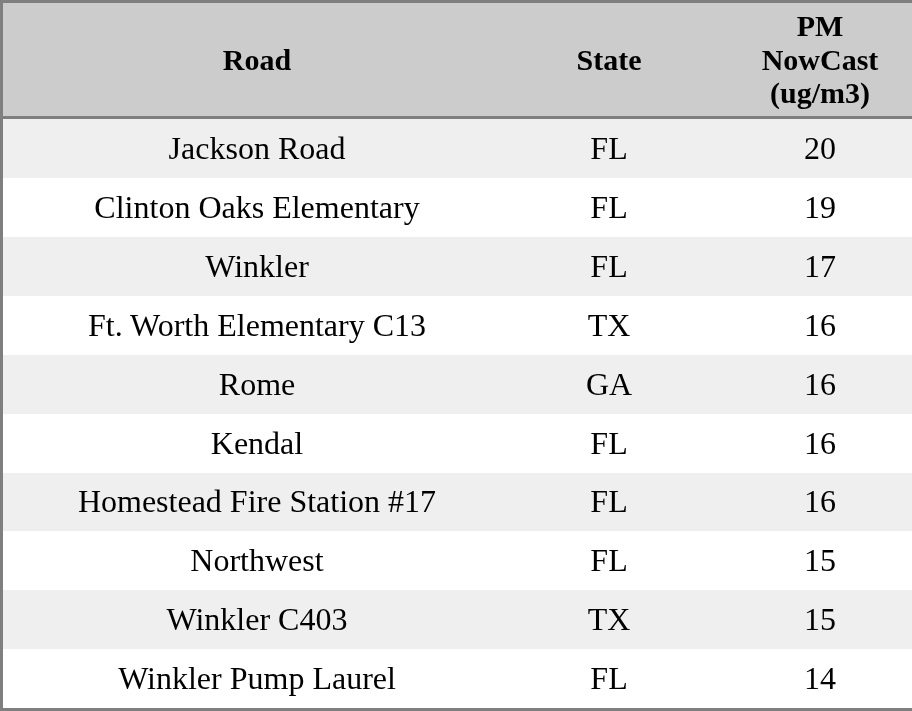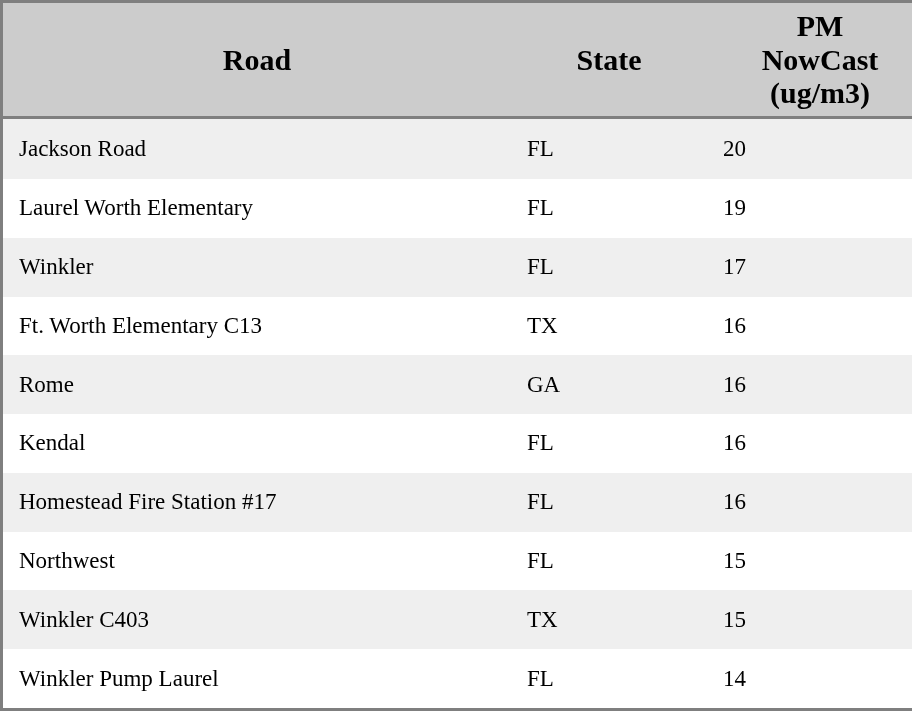--- a/index.html
+++ b/index.html
@@ -39,24 +39,25 @@
     padding: 6px 4px;
     border-bottom: 3px solid #7f7f7f;
     line-height: 1.12;
   }
   th.col-site { width: 500px; }
   th.col-state { width: 188px; margin-top: 8px; }
   th.col-value { width: 218px; }
 
   tbody td {
     font-family: "Liberation Serif", serif;
-    font-size: 23px;
+    font-size: 32px;
     color: #000000;
+    text-align: center;
     vertical-align: middle;
-    padding: 2px 16px;
+    padding: 2px 22px;
     border: none;
   }
   tbody tr.row-odd { background: #efefef; }
   tbody tr.row-even { background: #ffffff; }
 </style>
 </head>
 <body>
 
 <div class="table-wrap">
   <table class="aqi-table">
@@ -71,21 +72,21 @@
         </th>
       </tr>
     </thead>
     <tbody>
       <tr class="row-odd">
         <td>Jackson Road</td>
         <td>FL</td>
         <td>20</td>
       </tr>
       <tr class="row-even">
-        <td>Laurel Worth Elementary</td>
+        <td>Clinton Oaks Elementary</td>
         <td>FL</td>
         <td>19</td>
       </tr>
       <tr class="row-odd">
         <td>Winkler</td>
         <td>FL</td>
         <td>17</td>
       </tr>
       <tr class="row-even">
         <td>Ft. Worth Elementary C13</td>

